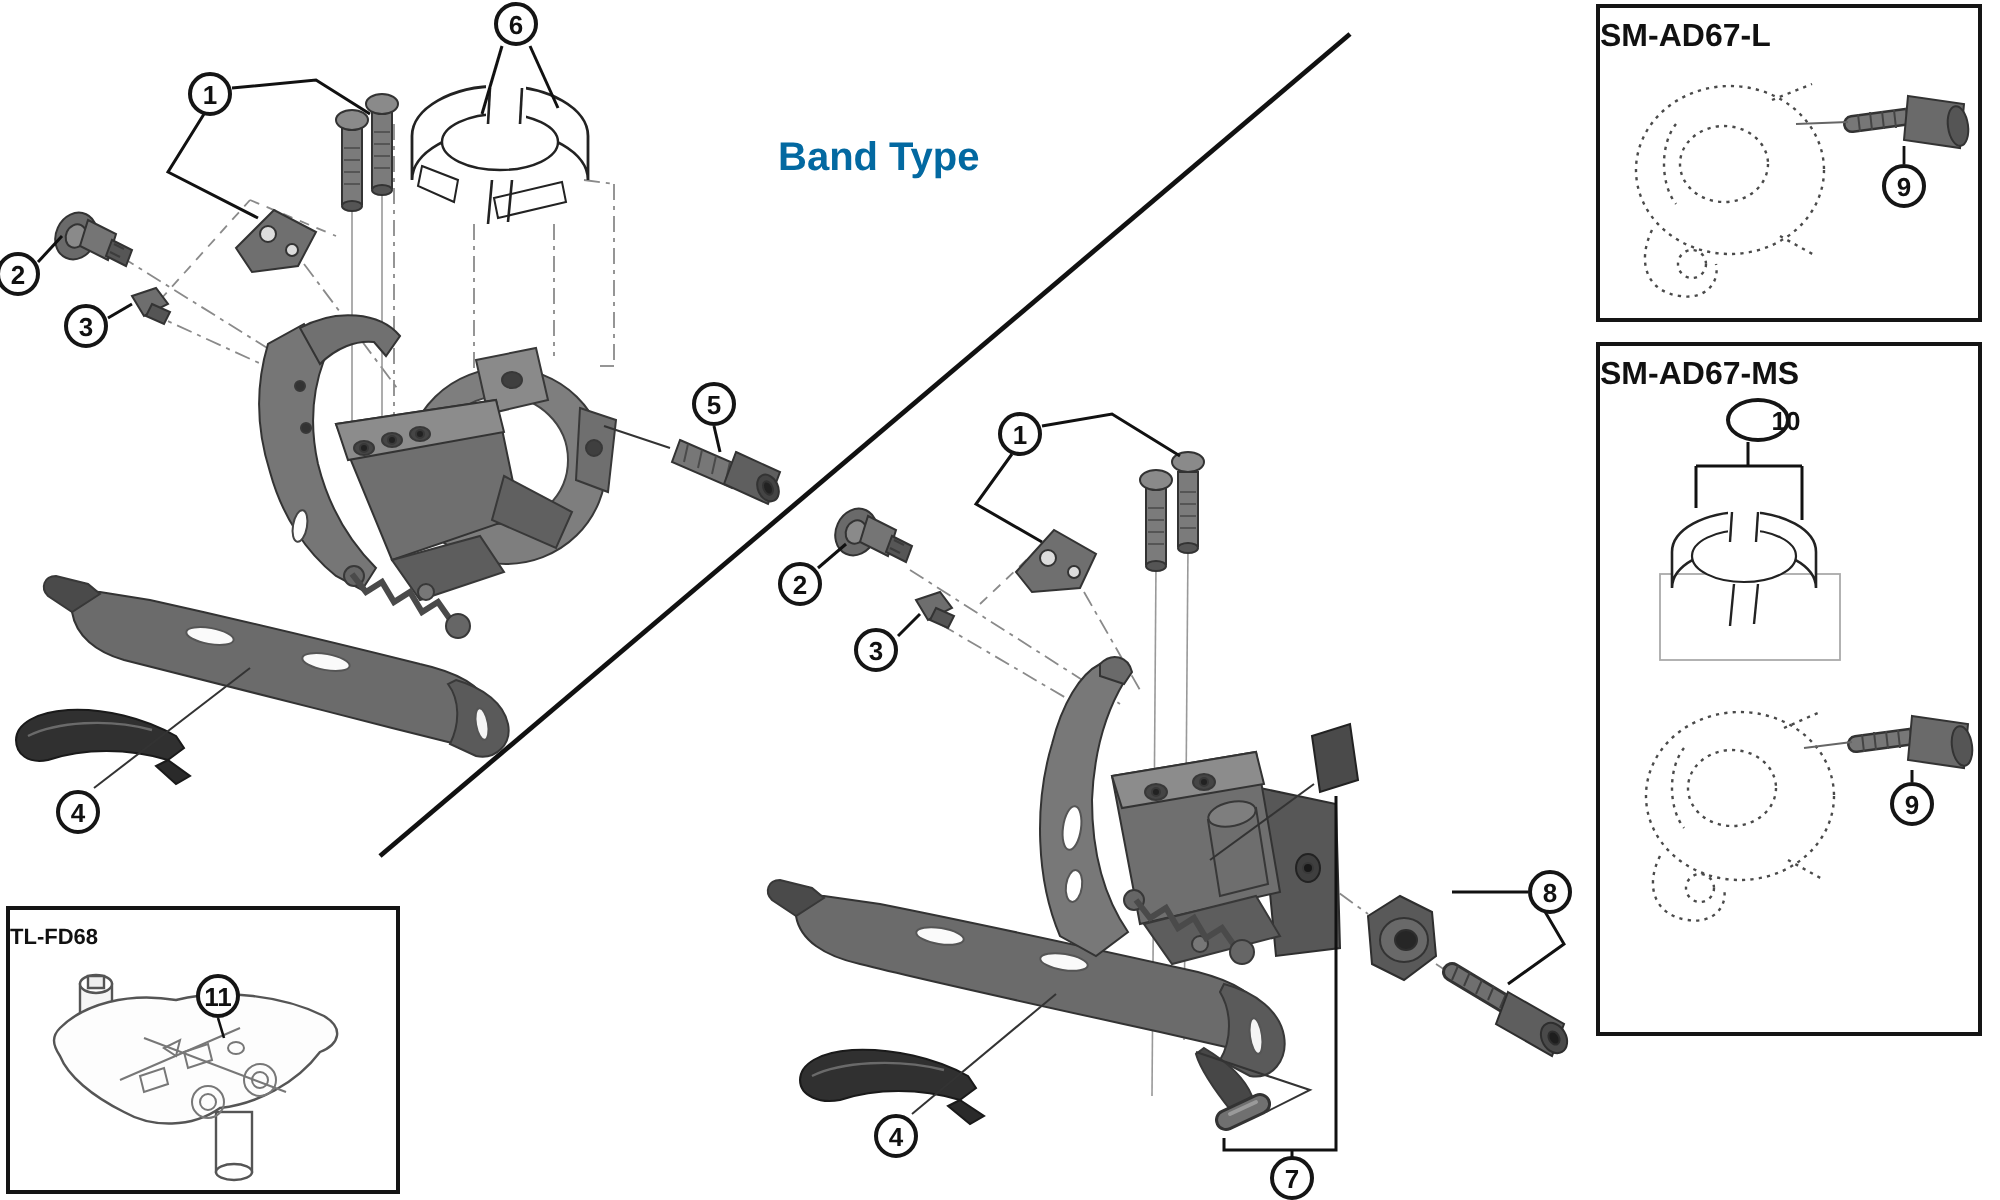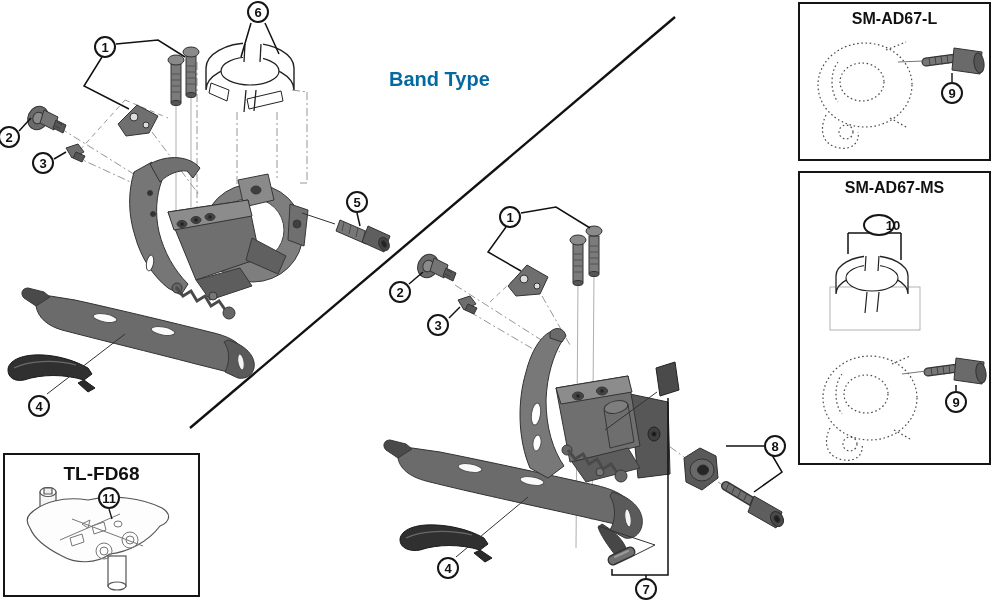--- a/index.html
+++ b/index.html
@@ -1,22 +1,22 @@
 <!DOCTYPE html>
 <html><head>
 <meta charset="utf-8">
 <style>
   html,body{margin:0;padding:0;background:#fff;}
   .stage{position:relative;width:1000px;height:600px;background:#fff;overflow:hidden;
          font-family:"Liberation Sans","DejaVu Sans",sans-serif;}
   .artwork{position:absolute;left:0;top:0;}
   .type-label{position:absolute;font-weight:bold;font-size:20px;color:#0369a1;white-space:nowrap;}
   .panel{position:absolute;border:2px solid #151515;box-sizing:border-box;background:transparent;}
-  .panel-title{position:absolute;left:0;right:0;text-align:center;font-weight:bold;font-size:16px;color:#111;}
-  .panel-title.small{font-size:19px;}
+  .panel-title{position:absolute;left:0;right:0;text-align:left;font-weight:bold;font-size:16px;color:#111;}
+  .panel-title.small{font-size:11px;}
   .callout{position:absolute;width:22px;height:22px;box-sizing:border-box;border:2px solid #151515;
            border-radius:50%;background:#fff;display:flex;align-items:center;justify-content:center;
            font-weight:bold;font-size:13px;color:#111;z-index:5;}
 </style>
 </head>
 <body>
 
 <div class="stage">
 
   <svg class="artwork" width="1000" height="600" viewBox="0 0 1000 600">
@@ -363,37 +363,37 @@
       </g>
       <path d="M109,509 L112,519" stroke="#111" stroke-width="1.3"></path>
     </g>
   </svg>
 
   <div class="type-label" style="left:389px;top:68px;">Band Type</div>
 
   <div class="panel" style="left:798px;top:2px;width:193px;height:159px;">
     <div class="panel-title" style="top:6px;">SM-AD67-L</div>
   </div>
-  <div class="panel" style="left:798px;top:171px;width:193px;height:294px;">
+  <div class="panel" style="left:798px;top:171px;width:193px;height:347px;">
     <div class="panel-title" style="top:6px;">SM-AD67-MS</div>
   </div>
   <div class="panel" style="left:3px;top:453px;width:197px;height:144px;">
     <div class="panel-title small" style="top:8px;">TL-FD68</div>
   </div>
 
   <div class="callout" style="left:94px;top:36px;">1</div>
   <div class="callout" style="left:-2px;top:126px;">2</div>
   <div class="callout" style="left:32px;top:152px;">3</div>
   <div class="callout" style="left:28px;top:395px;">4</div>
   <div class="callout" style="left:346px;top:191px;">5</div>
   <div class="callout" style="left:247px;top:1px;">6</div>
   <div class="callout" style="left:499px;top:206px;">1</div>
   <div class="callout" style="left:389px;top:281px;">2</div>
   <div class="callout" style="left:427px;top:314px;">3</div>
   <div class="callout" style="left:437px;top:557px;">4</div>
   <div class="callout" style="left:635px;top:578px;">7</div>
   <div class="callout" style="left:764px;top:435px;">8</div>
   <div class="callout" style="left:941px;top:82px;">9</div>
-  <div class="callout" style="left:863px;top:214px;padding-left:28px;">10</div>
+  <div class="callout" style="left:863px;top:199px;padding-left:28px;">10</div>
   <div class="callout" style="left:945px;top:391px;">9</div>
   <div class="callout" style="left:98px;top:487px;">11</div>
 
 </div>
 
 </body></html>

